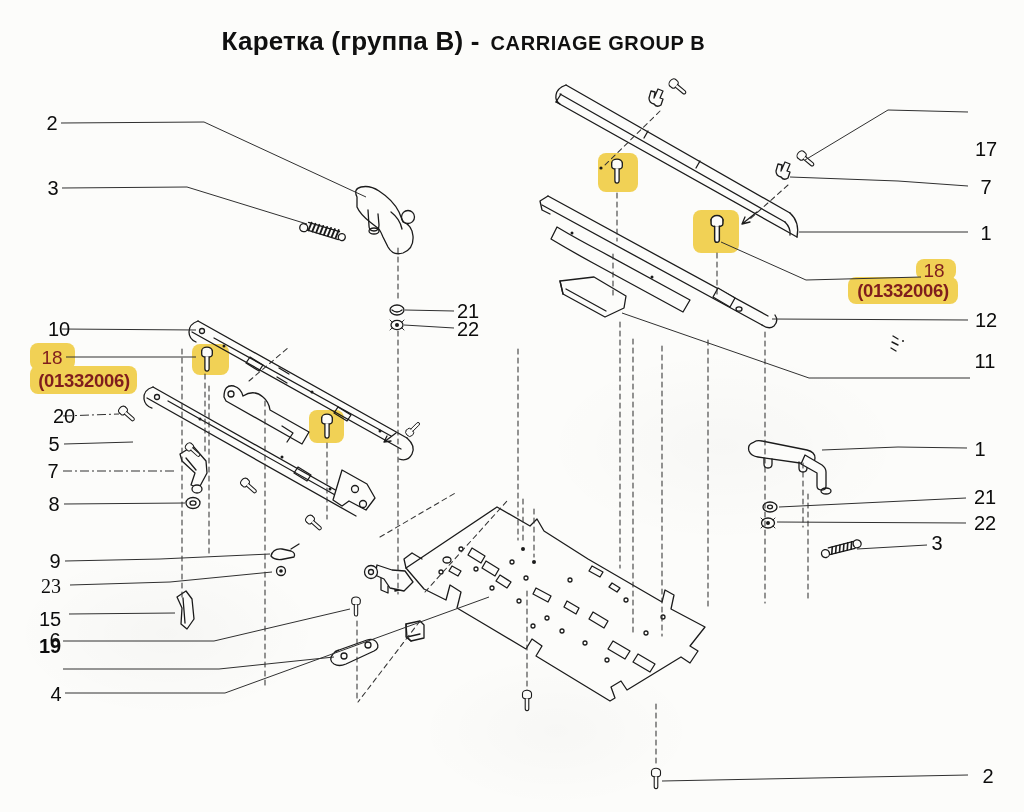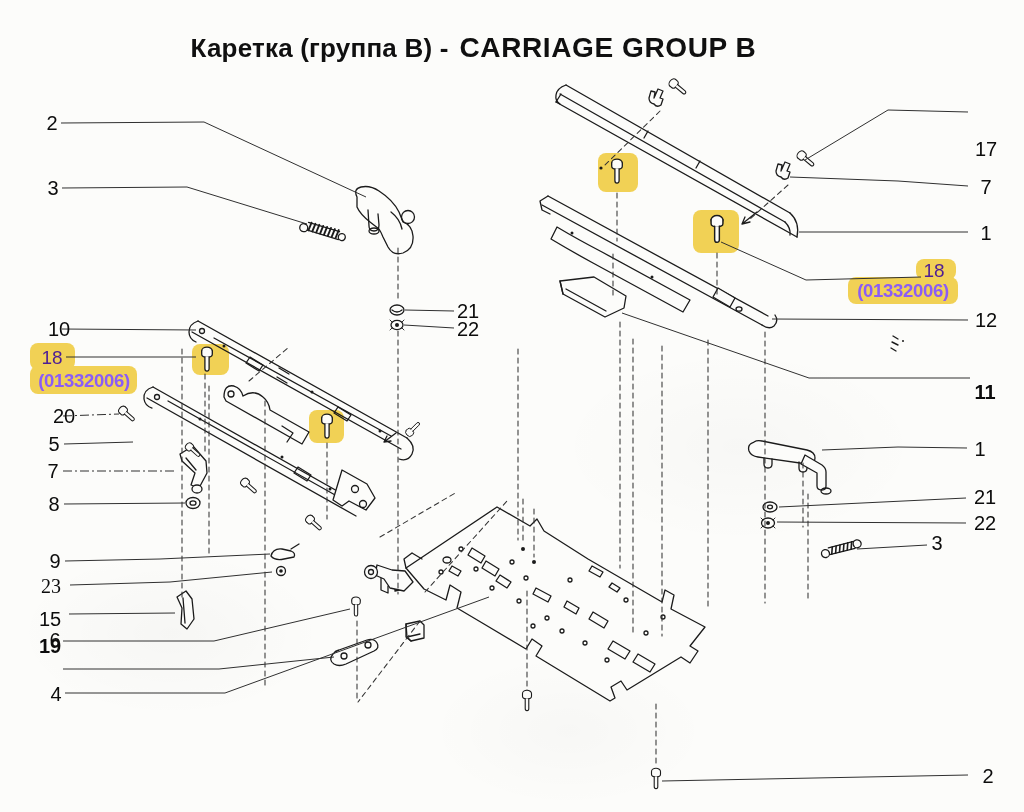--- a/index.html
+++ b/index.html
@@ -1,21 +1,21 @@
 <!DOCTYPE html>
 <html><head>
 <meta charset="utf-8">
 <style>
   html,body{margin:0;padding:0;}
   body{
     width:1024px;height:812px;position:relative;overflow:hidden;
     background:#fcfcfa;
     font-family:"Liberation Sans", sans-serif;
   }
-  #stage{position:absolute;inset:0;width:927px;height:812px;padding-left:20px;}
+  #stage{position:absolute;inset:0;width:927px;height:812px;}
   #stage::before{
     content:"";position:absolute;inset:0;pointer-events:none;
     background:
       radial-gradient(220px 120px at 18% 78%, rgba(0,0,0,0.025), transparent 70%),
       radial-gradient(260px 140px at 78% 55%, rgba(0,0,0,0.02), transparent 70%),
       radial-gradient(200px 110px at 60% 90%, rgba(0,0,0,0.02), transparent 70%);
   }
   svg.diagram{position:absolute;left:0;top:0;}
   .ink path,.ink line,.ink ellipse,.ink circle{
     stroke:#1b1b1b;stroke-width:1.3;fill:none;stroke-linecap:round;stroke-linejoin:round;
@@ -25,32 +25,32 @@
   .dashl path{stroke:#343434;stroke-width:1.05;fill:none;stroke-dasharray:5 4;stroke-linecap:round;}
   #leader-layer polyline{stroke:#303030;stroke-width:1;fill:none;}
   #leader-layer polyline.dashdot{stroke-dasharray:9 3 2 3;}
   #parts-top use{stroke:#1b1b1b;stroke-width:1.3;fill:#fcfcfa;stroke-linecap:round;stroke-linejoin:round;}
   .title-row{
     position:absolute;top:20px;left:0;right:0;
     display:flex;justify-content:center;align-items:baseline;gap:11px;
     color:#101010;font-weight:bold;white-space:nowrap;
   }
   .title-ru{font-size:26px;letter-spacing:0.2px;}
-  .title-en{font-size:28px;letter-spacing:0.6px;margin-top:12px;}
+  .title-en{font-size:20px;letter-spacing:0.6px;margin-top:12px;}
   .callout{
     position:absolute;transform:translate(-50%,-50%);
     font-size:20px;color:#0c0c0c;line-height:1;white-space:nowrap;
   }
   .hl-label{
     position:absolute;transform:translate(-50%,-50%);
-    font-size:19px;color:#4c1d95;line-height:1;white-space:nowrap;
+    font-size:19px;color:#7f1d1d;line-height:1;white-space:nowrap;
   }
   .hl-number{
     position:absolute;transform:translate(-50%,-50%);
-    font-size:18.5px;font-weight:bold;color:#8b5cf6;line-height:1;letter-spacing:-0.3px;white-space:nowrap;
+    font-size:18.5px;font-weight:bold;color:#7f1d1d;line-height:1;letter-spacing:-0.3px;white-space:nowrap;
   }
 </style>
 </head>
 <body>
 
 <div id="stage">
 
   <div class="title-row">
     <span class="title-ru">Каретка (группа В) -</span>
     <span class="title-en">CARRIAGE GROUP B</span>
@@ -409,20 +409,20 @@
       <div class="callout" style="left: 50px; top: 619px;">15</div>
       <div class="callout" style="left: 55px; top: 640px;">6</div>
       <div class="callout" style="left: 50px; top: 646px; font-weight: bold;">19</div>
       <div class="callout" style="left: 56px; top: 694px;">4</div>
       <div class="callout" style="left: 468px; top: 311px;">21</div>
       <div class="callout" style="left: 468px; top: 329px;">22</div>
       <div class="callout" style="left: 986px; top: 112px; margin-top: 37px;">17</div>
       <div class="callout" style="left: 986px; top: 187px;">7</div>
       <div class="callout" style="left: 986px; top: 233px;">1</div>
       <div class="callout" style="left: 986px; top: 320px;">12</div>
-      <div class="callout" style="left: 985px; top: 392px; font-weight: bold;">11</div>
+      <div class="callout" style="left: 985px; top: 361px;">11</div>
       <div class="callout" style="left: 980px; top: 449px;">1</div>
       <div class="callout" style="left: 985px; top: 497px;">21</div>
       <div class="callout" style="left: 985px; top: 523px;">22</div>
       <div class="callout" style="left: 937px; top: 543px;">3</div>
       <div class="callout" style="left: 988px; top: 776px;">2</div>
     </div>
 </div>
 
 </body></html>

